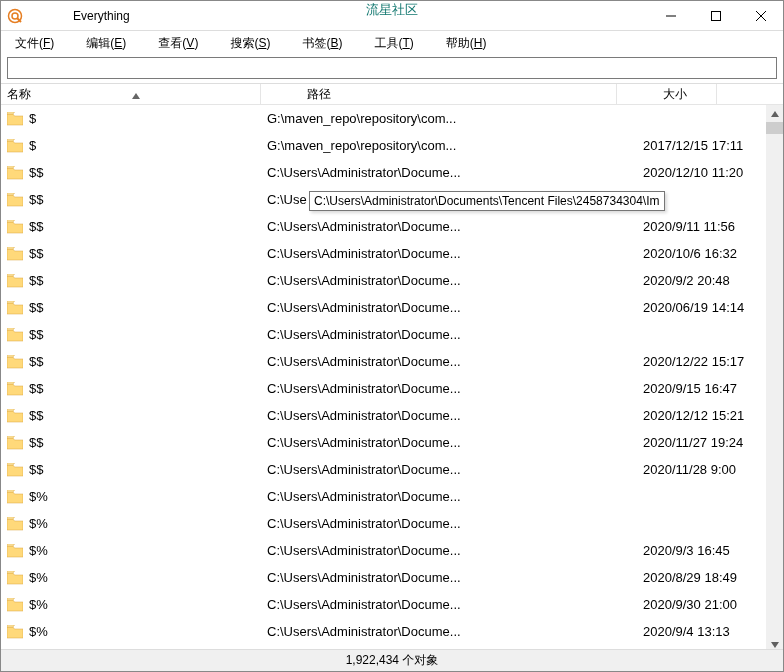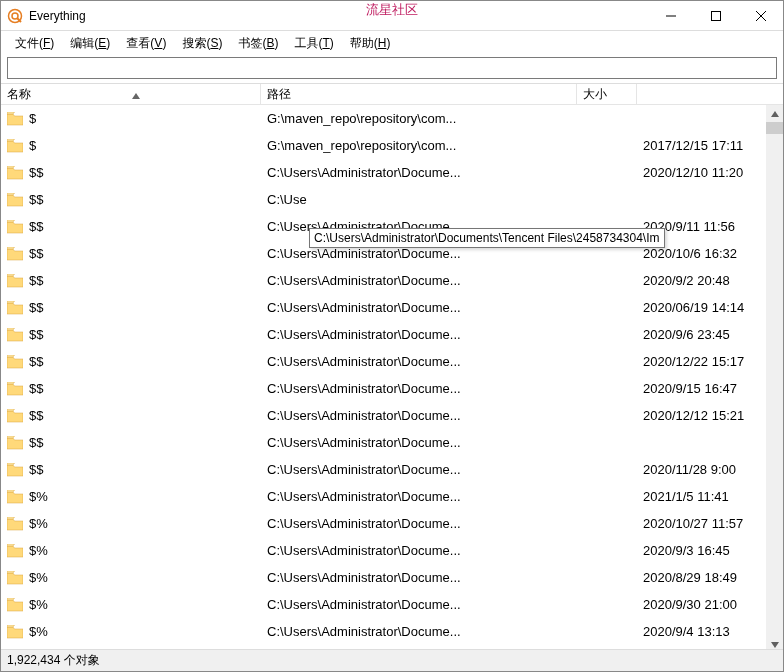--- a/index.html
+++ b/index.html
@@ -1,49 +1,49 @@
 <!DOCTYPE html>
 <html><head>
 <meta charset="utf-8">
 <style>
 * { box-sizing: border-box; margin: 0; padding: 0; }
 body { font-family: "Microsoft YaHei", "Segoe UI", sans-serif; font-size: 12px; background: #fff; width: 784px; height: 672px; overflow: hidden; position: relative; border: 1px solid #888; }
-.titlebar { height: 30px; display: flex; align-items: center; background: #fff; border-bottom: 1px solid #ddd; position: relative; }
+.titlebar { height: 30px; display: flex; align-items: center; background: #fff; border-bottom: 1px solid #ddd; position: relative; gap: 44px; }
 .app-icon { width: 16px; height: 16px; margin: 0 6px; display: inline-flex; align-items: center; justify-content: center; }
 .app-icon svg { width: 16px; height: 16px; }
 .title-text { font-size: 12px; flex: 0 0 auto; }
-.watermark { position: absolute; left: 50%; transform: translateX(-50%); top: 0; color: #be185d; font-size: 13px; }
+.watermark { position: absolute; left: 50%; transform: translateX(-50%); top: 0; color: #0f766e; font-size: 13px; }
 .win-controls { margin-left: auto; display: flex; }
 .win-btn { width: 45px; height: 28px; display: flex; align-items: center; justify-content: center; }
 .win-btn svg { width: 10px; height: 10px; }
-.menubar { height: 24px; display: flex; align-items: center; padding: 0 6px; gap: 0; }
+.menubar { height: 24px; display: flex; align-items: center; padding: 0 6px; gap: 16px; }
 .menu-item { padding: 2px 8px; font-size: 12px; }
 .menu-item u { text-decoration: underline; }
 .search-row { padding: 2px 6px 4px 6px; }
 .search-input { width: 100%; height: 22px; border: 1px solid #7a7a7a; padding: 0 4px; font-size: 12px; outline: none; }
-.header-row { height: 22px; display: flex; align-items: center; border-top: 1px solid #ddd; border-bottom: 1px solid #e5e5e5; background: #fff; position: relative; }
+.header-row { height: 22px; display: flex; align-items: center; border-top: 1px solid #ddd; border-bottom: 1px solid #e5e5e5; background: #fff; position: relative; gap: 40px; }
 .header-cell { padding: 0 6px; font-size: 12px; border-right: 1px solid #e5e5e5; height: 100%; display: flex; align-items: center; position: relative; }
 .col-name { width: 260px; }
 .col-path { width: 316px; }
 .col-size { width: 60px; justify-content: flex-start; }
 .col-date { flex: 1; }
 .sort-caret { position: absolute; right: 120px; top: 4px; }
 .rows { height: 548px; overflow: hidden; position: relative; }
 .row { height: 27px; display: flex; align-items: center; padding: 0; font-size: 13px; }
 .row .c-name { width: 260px; display: flex; align-items: center; padding-left: 6px; }
 .row .c-path { width: 316px; padding-left: 6px; overflow: hidden; white-space: nowrap; text-overflow: clip; }
 .row .c-size { width: 60px; }
 .row .c-date { flex: 1; padding-left: 6px; }
 .folder-icon { width: 16px; height: 14px; margin-right: 6px; flex-shrink: 0; }
 .folder-icon svg { width: 16px; height: 14px; display: block; }
 .tooltip { position: absolute; background: #fff; border: 1px solid #767676; padding: 2px 4px; font-size: 12px; white-space: nowrap; box-shadow: 2px 2px 3px rgba(0,0,0,.15); z-index: 10; }
 .scrollbar { position: absolute; right: 0; top: 0; width: 17px; height: 100%; background: #f0f0f0; }
 .scroll-thumb { position: absolute; left: 0; width: 17px; background: #cdcdcd; }
 .scroll-btn { width: 17px; height: 17px; background: #f0f0f0; display: flex; align-items: center; justify-content: center; position: absolute; }
-.statusbar { position: absolute; bottom: 0; left: 0; right: 0; height: 22px; border-top: 1px solid #ddd; display: flex; align-items: center; padding: 0 6px; font-size: 12px; background: #f0f0f0; }
+.statusbar { position: absolute; bottom: 0; left: 0; right: 0; height: 22px; border-top: 1px solid #ddd; display: flex; align-items: center; padding: 0 6px; font-size: 12px; background: #f0f0f0; justify-content: center; }
 </style>
 </head>
 <body>
 
 <div class="titlebar">
   <span class="app-icon">
     <svg viewBox="0 0 16 16">
         <circle cx="8" cy="8" r="6.5" fill="#fff" stroke="#e67e22" stroke-width="1.5"></circle>
         <circle cx="8" cy="8" r="3" fill="none" stroke="#e67e22" stroke-width="1.5"></circle>
         <path d="M10 10 L14 14" stroke="#e67e22" stroke-width="2"></path>
@@ -218,21 +218,20 @@
         <span class="folder-icon">
           <svg viewBox="0 0 16 14">
             <path d="M0 2 L6 2 L7.5 4 L16 4 L16 13 L0 13 Z" fill="#ffd97a" stroke="#d9a441" stroke-width="0.5"></path>
             <path d="M0 2 L6 2 L7.5 0 L0 0 Z" fill="#ffe9a8" stroke="#d9a441" stroke-width="0.5"></path>
           </svg>
         </span>
         <span>$$</span>
       </div>
       <div class="c-path">C:\Users\Administrator\Docume...</div>
       <div class="c-size"></div>
-      <div class="c-date">2020/9/6 23:45</div>
     </div>
     <div class="row">
       <div class="c-name">
         <span class="folder-icon">
           <svg viewBox="0 0 16 14">
             <path d="M0 2 L6 2 L7.5 4 L16 4 L16 13 L0 13 Z" fill="#ffd97a" stroke="#d9a441" stroke-width="0.5"></path>
             <path d="M0 2 L6 2 L7.5 0 L0 0 Z" fill="#ffe9a8" stroke="#d9a441" stroke-width="0.5"></path>
           </svg>
         </span>
         <span>$$</span>
@@ -274,20 +273,21 @@
         <span class="folder-icon">
           <svg viewBox="0 0 16 14">
             <path d="M0 2 L6 2 L7.5 4 L16 4 L16 13 L0 13 Z" fill="#ffd97a" stroke="#d9a441" stroke-width="0.5"></path>
             <path d="M0 2 L6 2 L7.5 0 L0 0 Z" fill="#ffe9a8" stroke="#d9a441" stroke-width="0.5"></path>
           </svg>
         </span>
         <span>$$</span>
       </div>
       <div class="c-path">C:\Users\Administrator\Docume...</div>
       <div class="c-size"></div>
+      <div class="c-date">2020/11/27 19:24</div>
     </div>
     <div class="row">
       <div class="c-name">
         <span class="folder-icon">
           <svg viewBox="0 0 16 14">
             <path d="M0 2 L6 2 L7.5 4 L16 4 L16 13 L0 13 Z" fill="#ffd97a" stroke="#d9a441" stroke-width="0.5"></path>
             <path d="M0 2 L6 2 L7.5 0 L0 0 Z" fill="#ffe9a8" stroke="#d9a441" stroke-width="0.5"></path>
           </svg>
         </span>
         <span>$$</span>
@@ -301,35 +301,33 @@
         <span class="folder-icon">
           <svg viewBox="0 0 16 14">
             <path d="M0 2 L6 2 L7.5 4 L16 4 L16 13 L0 13 Z" fill="#ffd97a" stroke="#d9a441" stroke-width="0.5"></path>
             <path d="M0 2 L6 2 L7.5 0 L0 0 Z" fill="#ffe9a8" stroke="#d9a441" stroke-width="0.5"></path>
           </svg>
         </span>
         <span>$%</span>
       </div>
       <div class="c-path">C:\Users\Administrator\Docume...</div>
       <div class="c-size"></div>
-      <div class="c-date">2021/1/5 11:41</div>
-    </div>
-    <div class="row">
-      <div class="c-name">
-        <span class="folder-icon">
-          <svg viewBox="0 0 16 14">
-            <path d="M0 2 L6 2 L7.5 4 L16 4 L16 13 L0 13 Z" fill="#ffd97a" stroke="#d9a441" stroke-width="0.5"></path>
-            <path d="M0 2 L6 2 L7.5 0 L0 0 Z" fill="#ffe9a8" stroke="#d9a441" stroke-width="0.5"></path>
-          </svg>
-        </span>
-        <span>$%</span>
-      </div>
-      <div class="c-path">C:\Users\Administrator\Docume...</div>
-      <div class="c-size"></div>
-      <div class="c-date">2020/10/27 11:57</div>
+    </div>
+    <div class="row">
+      <div class="c-name">
+        <span class="folder-icon">
+          <svg viewBox="0 0 16 14">
+            <path d="M0 2 L6 2 L7.5 4 L16 4 L16 13 L0 13 Z" fill="#ffd97a" stroke="#d9a441" stroke-width="0.5"></path>
+            <path d="M0 2 L6 2 L7.5 0 L0 0 Z" fill="#ffe9a8" stroke="#d9a441" stroke-width="0.5"></path>
+          </svg>
+        </span>
+        <span>$%</span>
+      </div>
+      <div class="c-path">C:\Users\Administrator\Docume...</div>
+      <div class="c-size"></div>
     </div>
     <div class="row">
       <div class="c-name">
         <span class="folder-icon">
           <svg viewBox="0 0 16 14">
             <path d="M0 2 L6 2 L7.5 4 L16 4 L16 13 L0 13 Z" fill="#ffd97a" stroke="#d9a441" stroke-width="0.5"></path>
             <path d="M0 2 L6 2 L7.5 0 L0 0 Z" fill="#ffe9a8" stroke="#d9a441" stroke-width="0.5"></path>
           </svg>
         </span>
         <span>$%</span>
@@ -400,18 +398,18 @@
           <path d="M4 0 L8 6 L0 6 Z" fill="#606060"></path>
         </svg>
       </div>
     <div class="scroll-thumb" style="top:17px;height:12px"></div>
     <div class="scroll-btn" style="bottom:0">
         <svg width="8" height="6">
           <path d="M4 6 L8 0 L0 0 Z" fill="#606060"></path>
         </svg>
       </div>
   </div>
-<div class="tooltip" style="top: 86px; left: 308px; margin-top: 37px;">C:\Users\Administrator\Documents\Tencent Files\2458734304\Im</div>
+<div class="tooltip" style="top: 86px; left: 308px;">C:\Users\Administrator\Documents\Tencent Files\2458734304\Im</div>
   </div>
 
 <div class="statusbar">
   <span>1,922,434 个对象</span>
 </div>
 
 </body></html>

